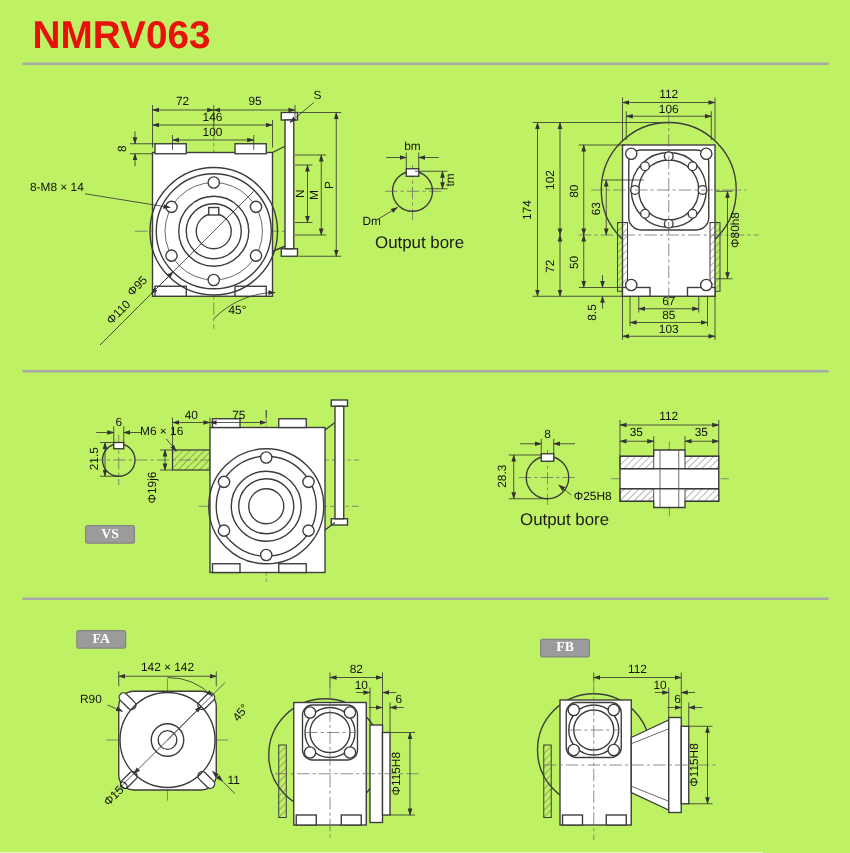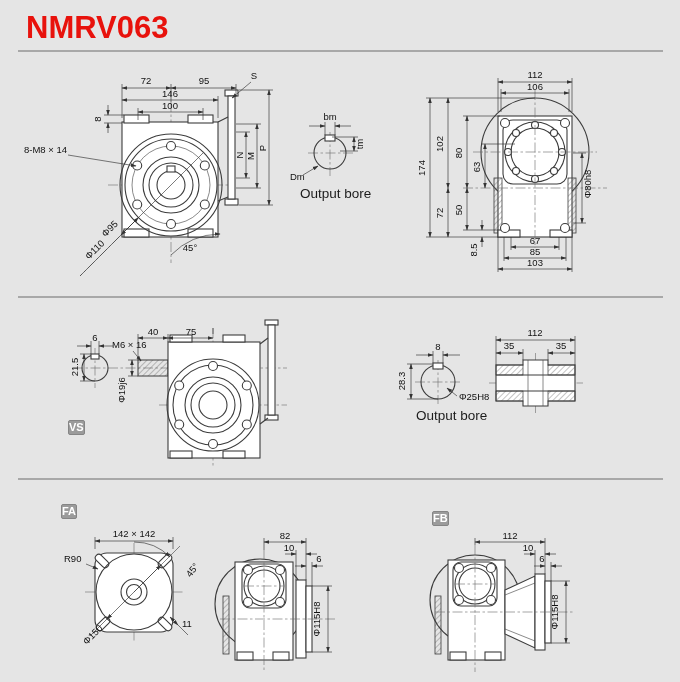--- a/index.html
+++ b/index.html
@@ -1,22 +1,22 @@
 <!DOCTYPE html>
 <html><head>
 <meta charset="utf-8">
 <style>
   html,body{margin:0;padding:0;background:#fff;}
-  #stage{position:relative;width:680px;height:682px;background:#e5e5e5;overflow:hidden;
+  #stage{position:relative;width:680px;height:682px;background:#bef264;overflow:hidden;
          font-family:"Liberation Sans",sans-serif;}
   .title{position:absolute;left:26px;top:10px;font-size:31px;font-weight:bold;
          letter-spacing:0px;}
   .divider{position:absolute;left:18px;width:645px;height:2px;background:#a8a8a8;}
   .badge{position:absolute;background:#9b9b9b;border:1px solid #858585;border-radius:2px;
-         color:#fff;font-weight:bold;font-size:11px;line-height:13px;padding:0 0;text-align:right;}
+         color:#fff;font-weight:bold;font-size:11px;line-height:13px;padding:0 12px;text-align:right;font-family:Liberation Serif, serif;}
   .caption{position:absolute;color:#1c1c1c;font-size:13.5px;}
   svg{position:absolute;overflow:visible;}
   svg text{font-family:"Liberation Sans",sans-serif;font-size:9.5px;fill:#111;}
   .ol{fill:none;stroke:#3c3c3c;stroke-width:1.1;}
   .of{fill:#ffffff;stroke:#3c3c3c;stroke-width:1.1;}
   .tl{fill:none;stroke:#4a4a4a;stroke-width:0.65;}
   .cl{fill:none;stroke:#6a6a6a;stroke-width:0.6;stroke-dasharray:10 2.5 2.5 2.5;}
   .dim{fill:none;stroke:#333;stroke-width:0.65;}
 </style>
 </head>

